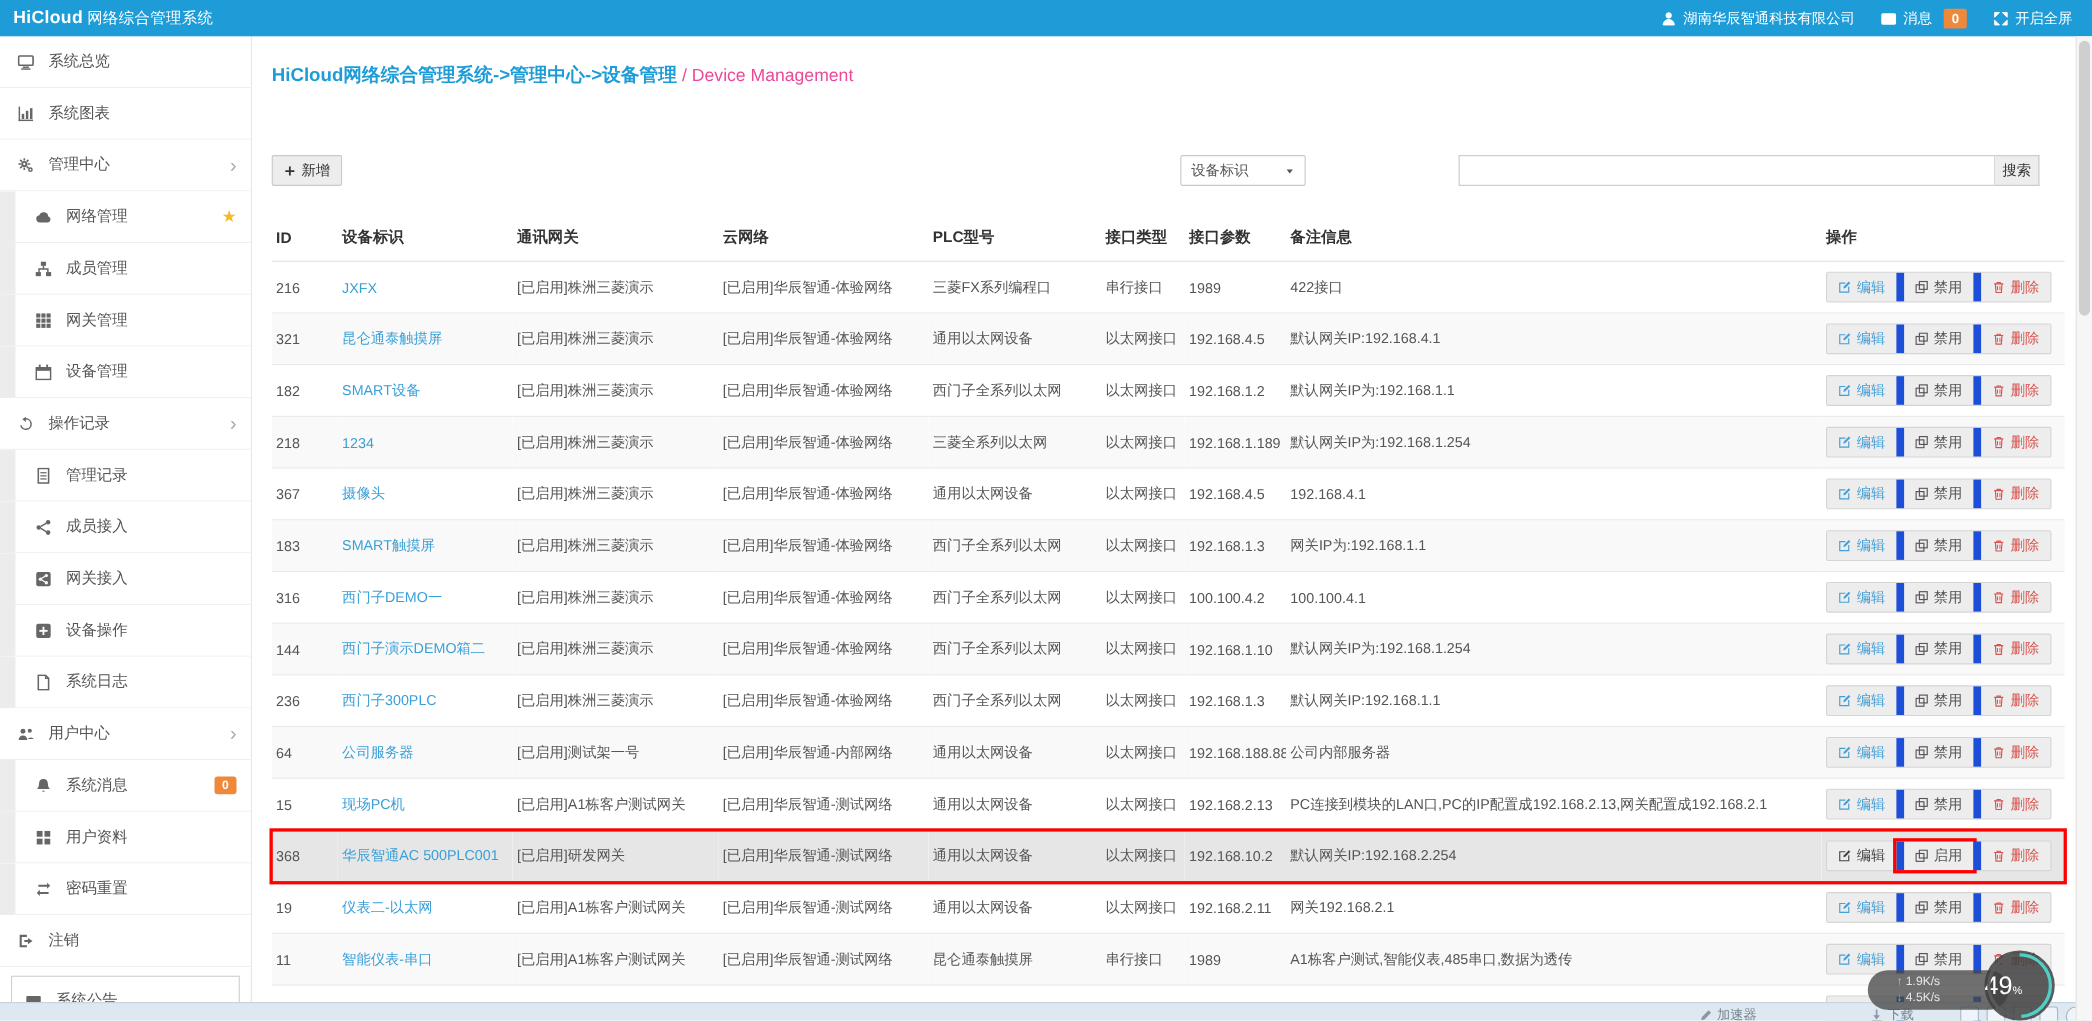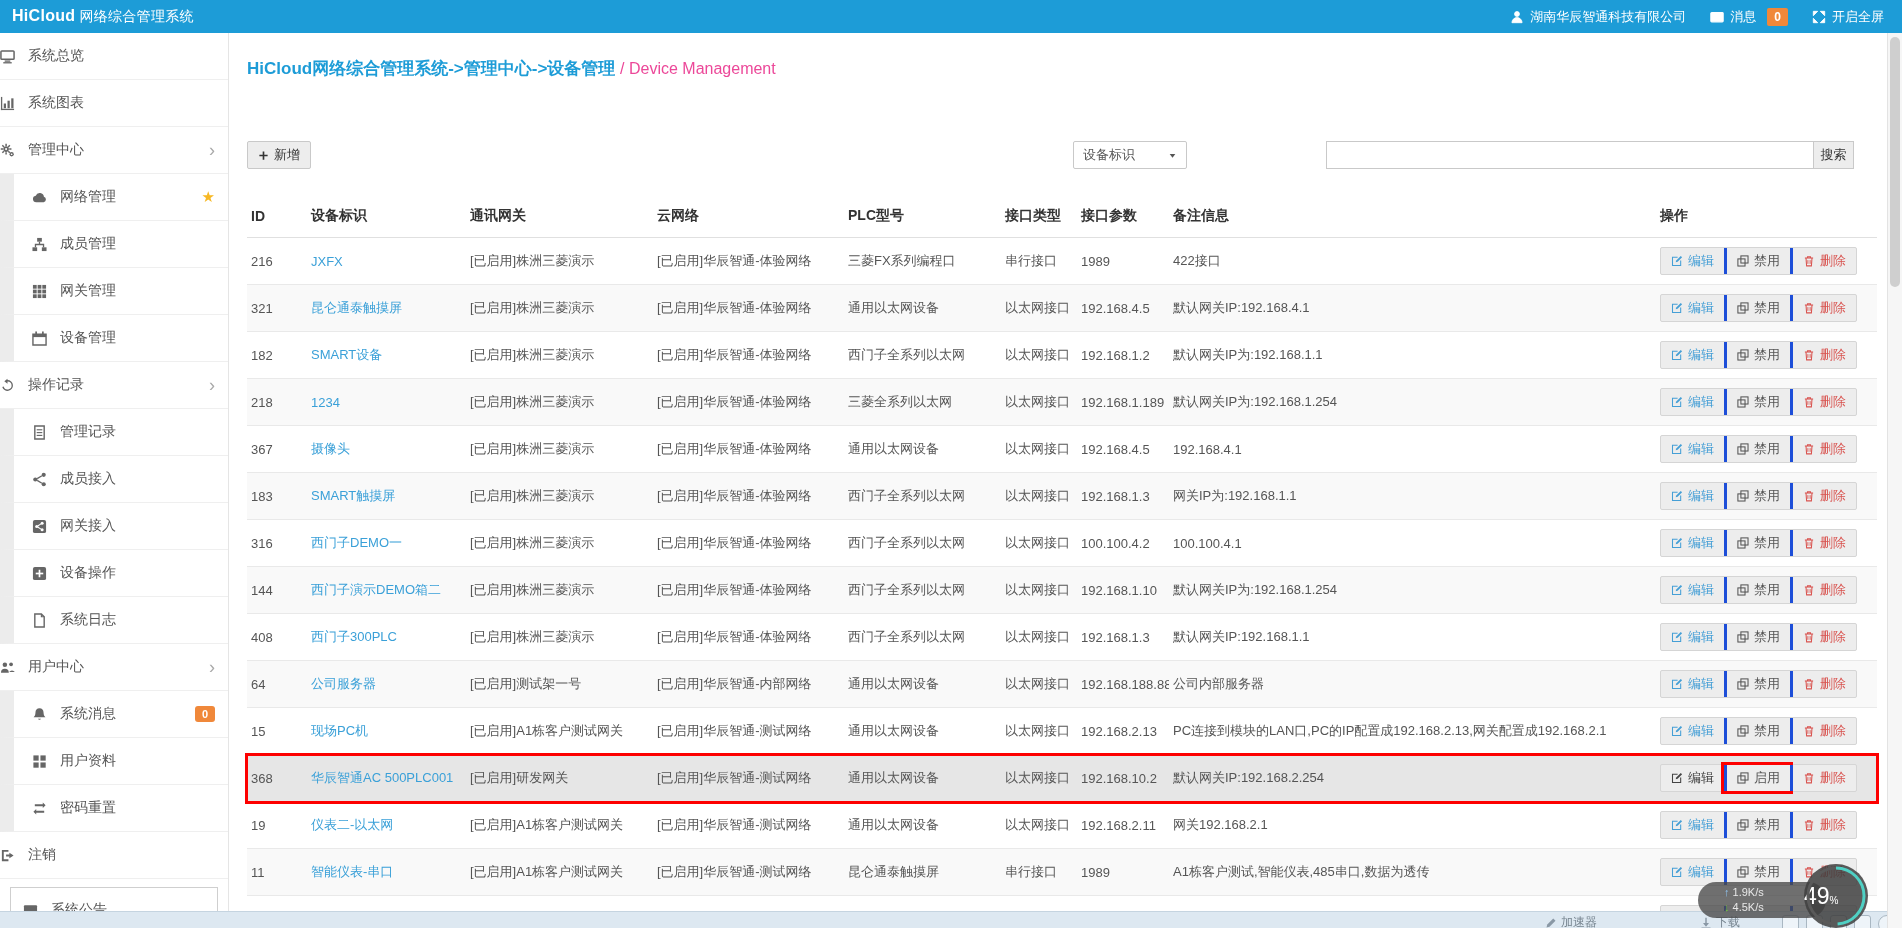--- a/index.html
+++ b/index.html
@@ -16,21 +16,21 @@
   .top-item{display:flex;align-items:center;gap:6px;cursor:pointer}
   .top-item svg{width:14px;height:14px;fill:#fff;stroke:#fff}
   .badge-top{background:#f0883a;color:#fff;padding:0 7px;height:18px;line-height:18px;border-radius:2px;
              font-size:12px;margin-left:5px;font-weight:bold}
 
   
   .sidebar{position:absolute;top:33px;left:0;width:228px;bottom:0;background:#fff;
            border-right:1px solid #e5e5e5;z-index:10;overflow:hidden}
   .side-item{height:47px;box-sizing:border-box;display:flex;align-items:center;
              border-bottom:1px solid #efefef;color:#555;font-size:14px;cursor:pointer;
-             position:relative;background:#fff}
+             position:relative;padding-left:16px;background:#fff}
   .side-item.sub{border-left:14px solid #ececec;padding-left:18px}
   .si-icon{width:22px;margin-right:6px;color:#666;display:inline-flex;flex:none}
   .si-icon svg{width:15px;height:15px;fill:currentColor}
   .si-extra{position:absolute;right:13px;display:flex;align-items:center;gap:6px}
   .star{color:#f7b824;font-size:15px}
   .chev{color:#a9a9a9;font-size:18px;line-height:1}
   .badge{background:#f0883a;color:#fff;font-size:11px;font-weight:bold;padding:2px 7px;border-radius:3px}
   .side-item.partial{border:1px solid #cfcfcf;border-bottom:1px solid #cfcfcf;margin:8px 10px 0;
                      height:46px;padding-left:12px}
 
@@ -62,21 +62,21 @@
   table{border-collapse:collapse;table-layout:fixed;width:1630px;font-size:13px;color:#555}
   th{text-align:left;font-size:14px;color:#333;height:42px;padding:0 4px;border-bottom:1px solid #e0e0e0;
      font-weight:bold;white-space:nowrap}
   td{height:46px;padding:0 4px;border-bottom:1px solid #e9e9e9;overflow:hidden;white-space:nowrap}
   tbody tr:nth-child(even) td{background:#f9f9f9}
   tbody tr.hl td{background:#e6e6e6}
   tbody tr.hl{outline:3px solid #fd0000;outline-offset:-1px}
   .dev-link{color:#3aa0d8;cursor:pointer;text-decoration:none}
   .btn-group{display:inline-flex;border:1px solid #d5d5d5;background:#ededed;border-radius:2px}
   .seg{padding:4px 10px;font-size:13px;display:inline-flex;align-items:center;gap:5px;cursor:pointer}
-  .seg+.seg{border-left:3px solid #1d4ed8}
+  .seg+.seg{border-left:7px solid #1d4ed8}
   .seg svg{width:12px;height:12px}
   .seg-edit{color:#459fd6}
   .seg-toggle{color:#555}
   .seg-del{color:#d9534f}
   tr.hl .seg-edit{color:#444}
   .seg.red-outline{outline:3px solid #fd0000;outline-offset:0}
 
   
   .bottom-strip{position:absolute;left:0;bottom:0;width:1902px;height:16px;background:#dde8f1;
                 border-top:1px solid #c5d4e0;z-index:30;overflow:hidden;font-size:12px;color:#76848f}
@@ -710,21 +710,21 @@
                     <path d="M6 4V2.5h4V4" stroke-width="1.4"></path>
                     <path d="M4 4l.8 10.5h6.4L12 4" stroke-width="1.4"></path>
                     <path d="M6.5 6.8v5M9.5 6.8v5" stroke-width="1.2"></path>
                   </svg>
           <span class="lbl-del">删除</span>
         </span>
       </span>
     </td>
   </tr>
           <tr>
-    <td class="c-id">408</td>
+    <td class="c-id">236</td>
     <td><a class="dev-link c-name">西门子300PLC</a></td>
     <td class="c-gateway">[已启用]株洲三菱演示</td>
     <td class="c-network">[已启用]华辰智通-体验网络</td>
     <td class="c-plc">西门子全系列以太网</td>
     <td class="c-iface">以太网接口</td>
     <td class="c-param">192.168.1.3</td>
     <td class="c-note">默认网关IP:192.168.1.1</td>
     <td>
       <span class="btn-group">
         <span class="seg seg-edit">

